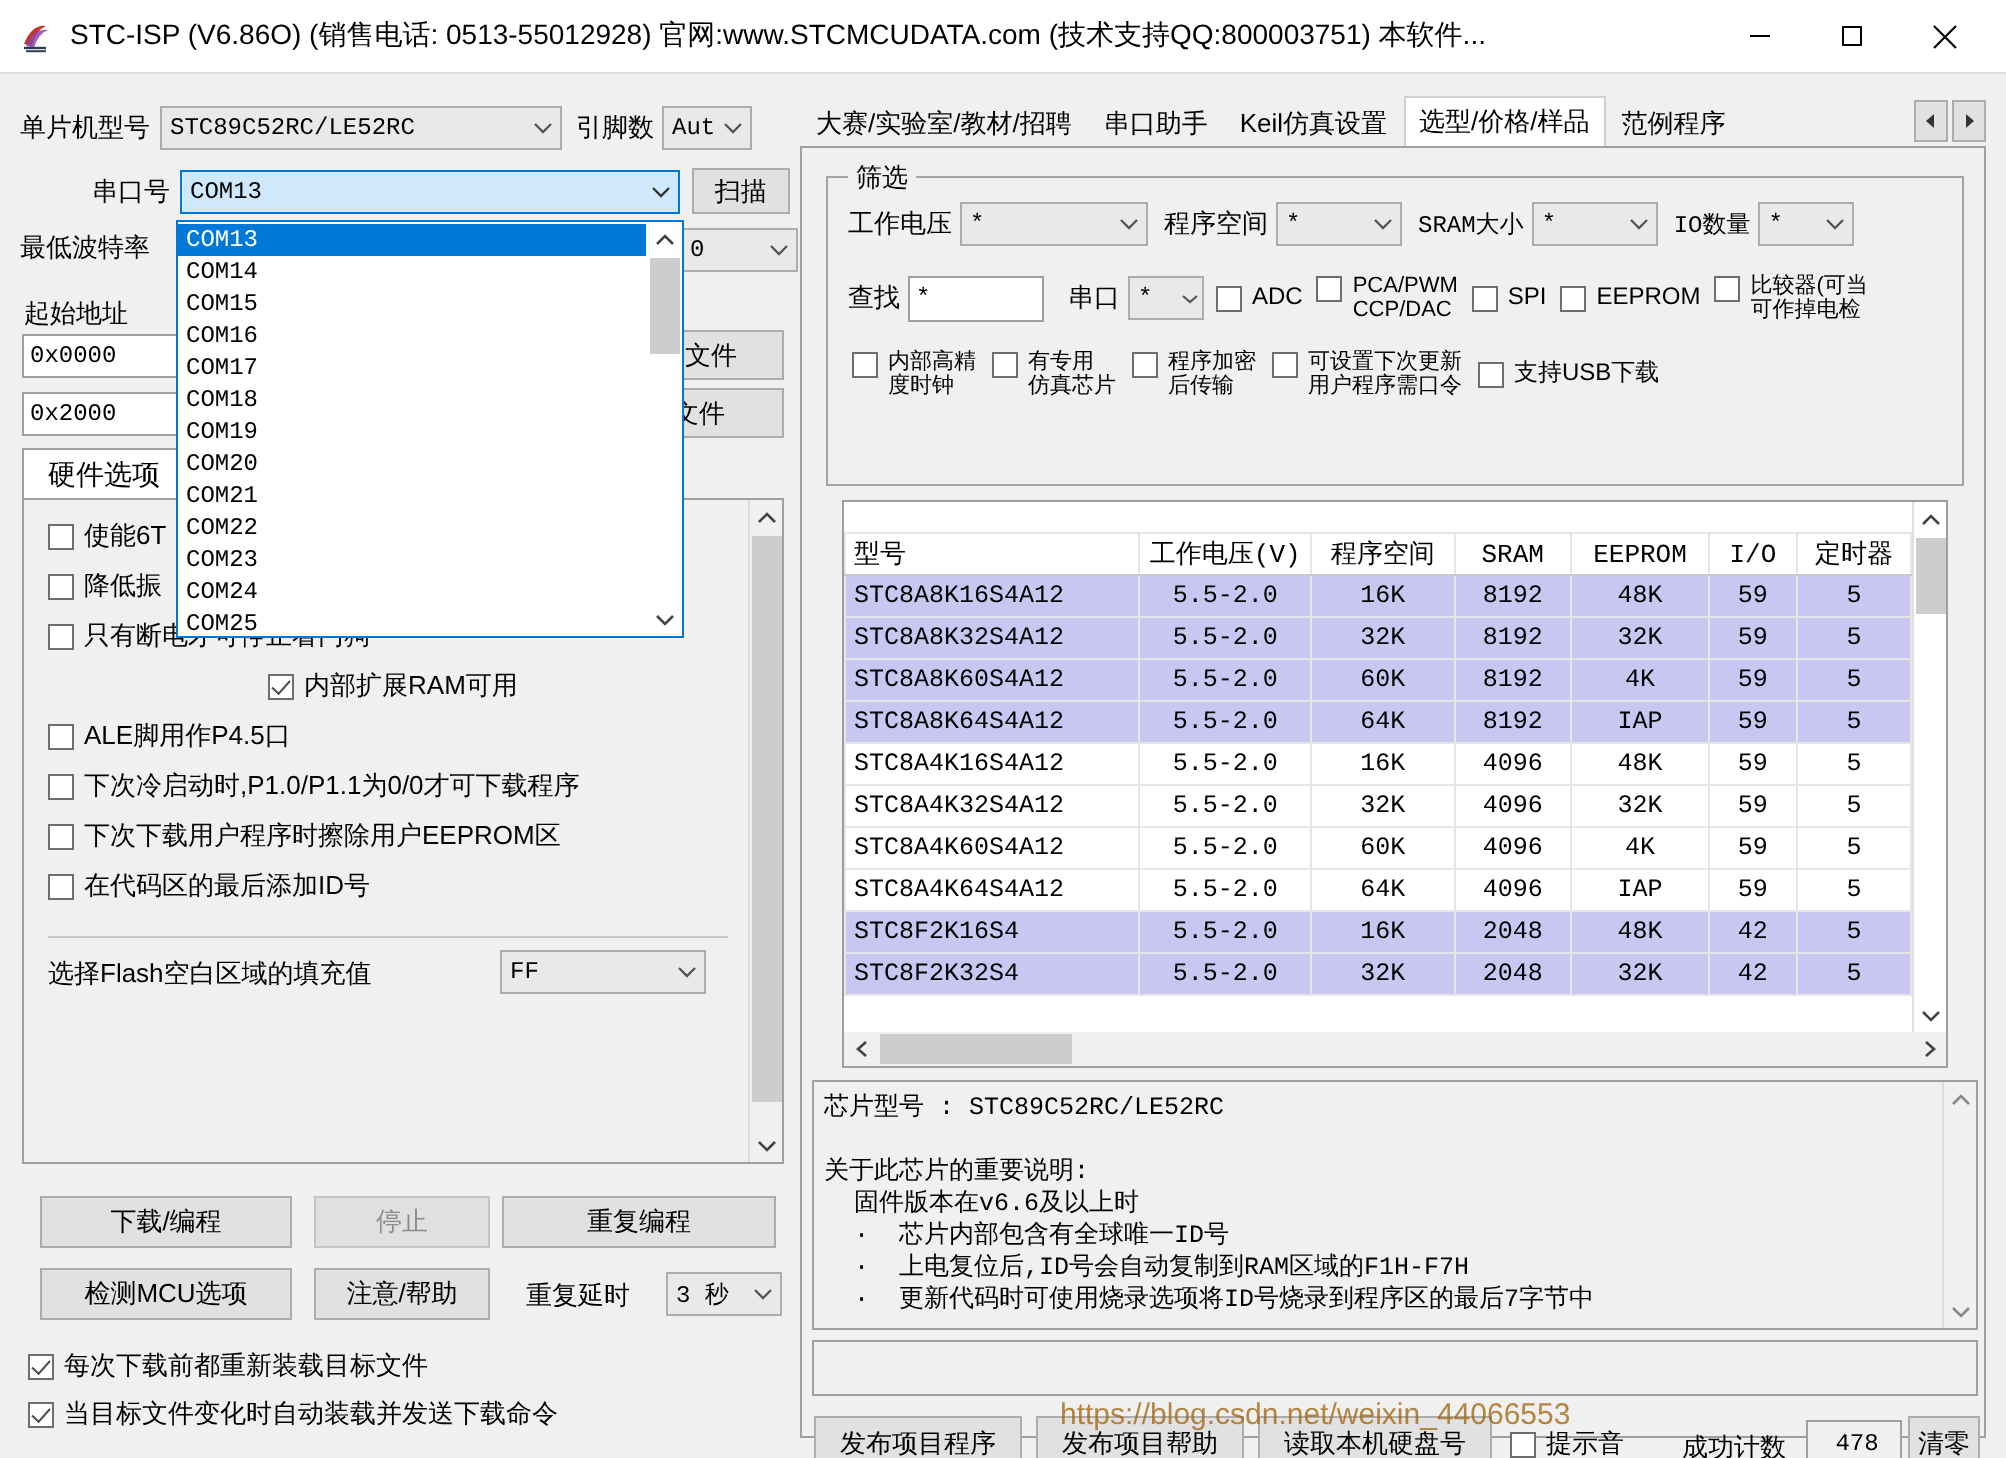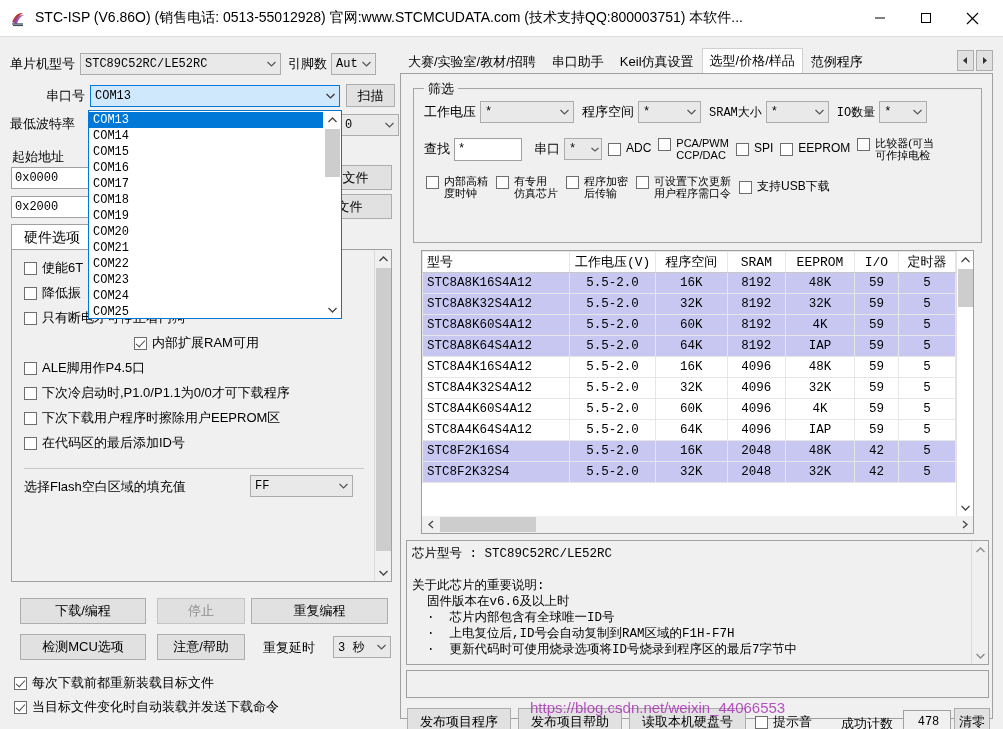--- a/index.html
+++ b/index.html
@@ -534,21 +534,21 @@
             </div>
             <div class="cb">
               <span class="box"></span>
               <span class="t" style="font-size: 12px; line-height: 12px; white-space: pre;">支持USB下载</span>
             </div>
           </div>
       </div>
 
       <div style="position:absolute; left:20px; top:176px; width:553px; height:284px; border:1px solid #9e9e9e; background:#ffffff;">
         <div style="position:absolute; left:0; top:0; width:534px; height:266px; overflow:hidden;">
-          <table id="mcu-table" style="left:0; top:0; width:534px;">
+          <table id="mcu-table" style="left:0; top:15px; width:534px;">
             <thead>
                 <tr id="mcu-head">
                   <th class="left" style="width: 150px;">型号</th>
                   <th style="width: 90px;">工作电压(V)</th>
                   <th style="width: 75px;">程序空间</th>
                   <th style="width: 60px;">SRAM</th>
                   <th style="width: 70px;">EEPROM</th>
                   <th style="width: 45px;">I/O</th>
                   <th style="width: 60px;">定时器</th>
                 </tr>
@@ -717,15 +717,15 @@
       <div class="lbl" style="position:absolute; left:440px; top:641px;">成功计数</div>
       <div class="textbox" style="position:absolute; left:502px; top:636px; width:48px; height:24px; justify-content:center; background:#f0f0f0; border:1px solid #a0a0a0;">
         <span>478</span>
       </div>
       <div class="btn" style="position:absolute; left:553px; top:634px; width:36px; height:27px;">
         <span>清零</span>
       </div>
     </div>
   </div>
 
-  <div style="position:absolute; left:530px; top:699px; font-size:15px; color:#a21caf; opacity:0.75; pointer-events:none;">https://blog.csdn.net/weixin_44066553</div>
+  <div style="position:absolute; left:530px; top:699px; font-size:15px; color:#a16207; opacity:0.75; pointer-events:none;">https://blog.csdn.net/weixin_44066553</div>
 
 </div>
 
 </body></html>

